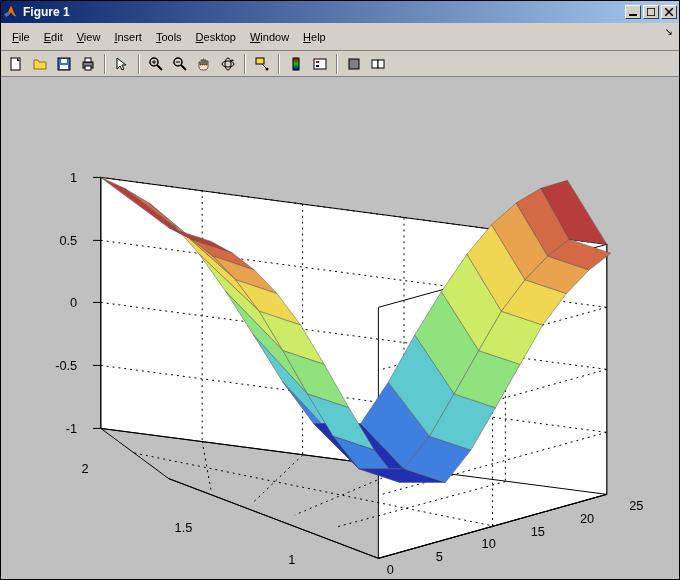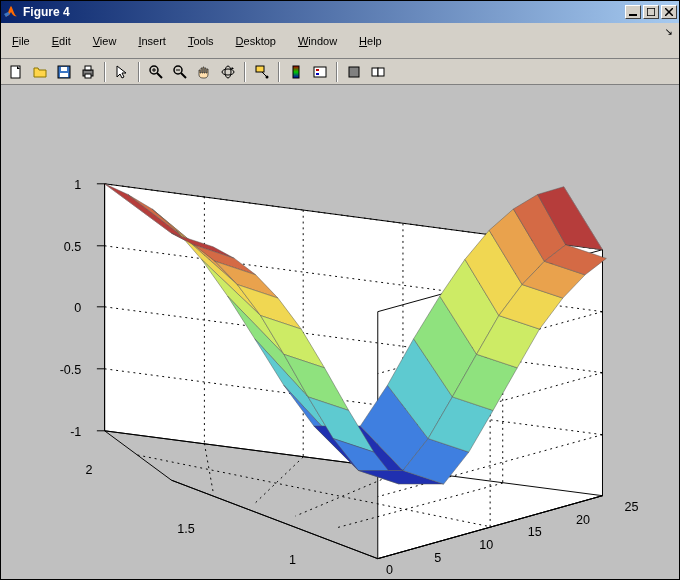--- a/index.html
+++ b/index.html
@@ -47,27 +47,26 @@
     display: flex;
     align-items: center;
     justify-content: center;
     font-size: 10px;
     font-family: Arial;
     font-weight: bold;
     cursor: pointer;
   }
   .menubar {
     background: #d4d0c8;
-    height: 36px;
+    height: 28px;
     display: flex;
     align-items: center;
     padding: 0 4px;
     border-bottom: 1px solid #808080;
     position: relative;
-    gap: 8px;
   }
   .menu-item {
     padding: 2px 7px;
     cursor: pointer;
     color: #000;
   }
   .menu-item .ul { text-decoration: underline; }
   .menu-extra {
     position: absolute;
     right: 6px;
@@ -120,21 +119,21 @@
 
 <div class="window">
 
   <div class="titlebar">
     <span class="app-icon">
       <svg width="16" height="16" viewBox="0 0 16 16">
         <path d="M8 2 C 10 4 11 12 14 12 C 12 13 10 12 8 8 C 6 12 4 13 2 12 C 5 12 6 4 8 2 Z" fill="#ff6a00"></path>
         <path d="M1 10 L 5 8 L 7 10 L 3 13 Z" fill="#3a75c4"></path>
       </svg>
     </span>
-    <span class="title-text">Figure 4</span>
+    <span class="title-text">Figure 1</span>
     <div class="win-btn">
       <svg width="8" height="8">
           <rect x="0" y="6" width="8" height="2" fill="#000"></rect>
         </svg>
     </div>
     <div class="win-btn">
       <svg width="8" height="8">
           <rect x="0" y="0" width="8" height="8" fill="none" stroke="#000" stroke-width="1.5"></rect>
         </svg>
     </div>

